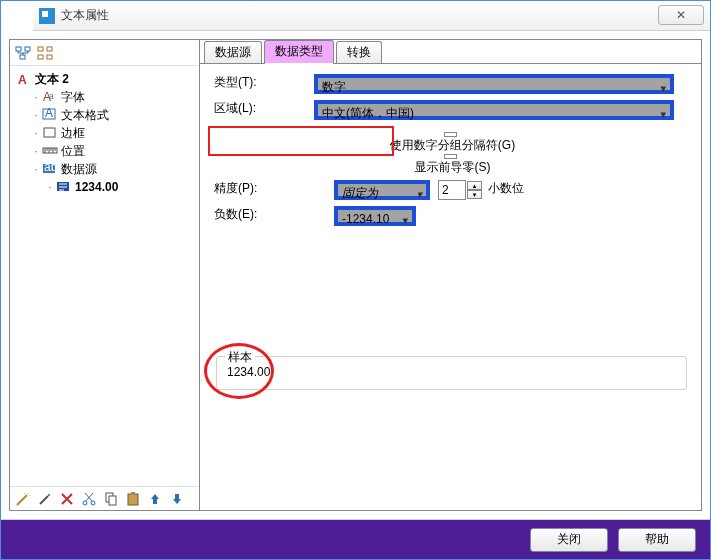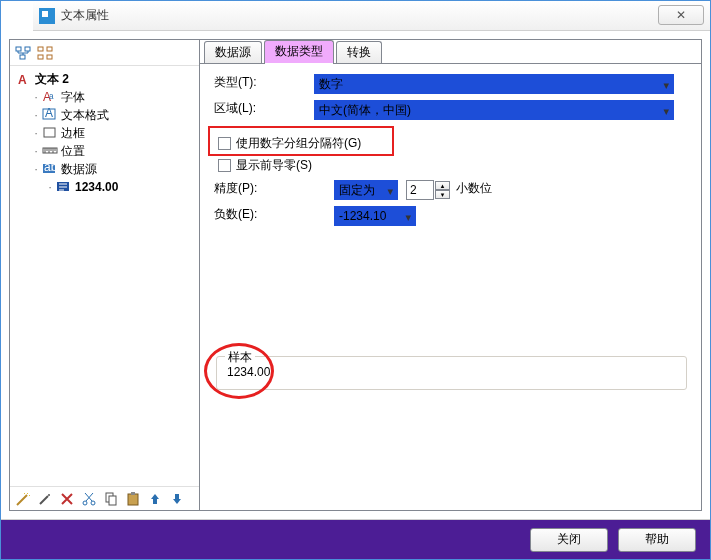--- a/index.html
+++ b/index.html
@@ -23,26 +23,26 @@
   .bold { font-weight: bold; }
   .left-bottom { height: 24px; border-top: 1px solid #e0e0e0; display: flex; align-items: center; padding: 0 4px; gap: 4px; }
   .right-pane { flex: 1; display: flex; flex-direction: column; }
   .tabs { height: 24px; display: flex; align-items: flex-end; border-bottom: 1px solid #828790; padding-left: 4px; background: #fff; }
   .tab { height: 22px; padding: 0 10px; border: 1px solid #828790; border-bottom: none; margin-right: 2px; background: linear-gradient(#fdfdfd,#ececec); border-radius: 3px 3px 0 0; line-height: 20px; cursor: pointer; position: relative; }
   .tab.active { background: #f0abfc; height: 23px; z-index: 2; }
   .tab.active::after { content: ''; position: absolute; left: 0; right: 0; bottom: -1px; height: 1px; background: #fff; }
   .form { padding: 10px 14px; flex: 1; position: relative; }
   .row { display: flex; align-items: flex-start; height: 26px; }
   .row .label { width: 100px; }
-  .select { height: 20px; border: 1px solid #1d4ed8; background: #1d4ed8; position: relative; padding: 0 4px; line-height: 18px; cursor: pointer; }
+  .select { height: 20px; border: 4px solid #1d4ed8; background: #a3a3a3; position: relative; padding: 0 4px; line-height: 18px; cursor: pointer; }
   .select::after { content: '▾'; position: absolute; right: 4px; top: 1px; color: #333; font-size: 11px; }
   .select.wide { width: 360px; }
-  .select.med { width: 64px; }
+  .select.med { width: 96px; font-style: italic; }
   .select.med2 { width: 82px; }
-  .checkbox-row { display: flex; align-items: center; height: 22px; padding-left: 4px; }
+  .checkbox-row { display: flex; align-items: center; height: 22px; padding-left: 4px; flex-direction: column; }
   .chk { width: 13px; height: 13px; border: 1px solid #828790; background: #fff; margin-right: 5px; display: inline-block; }
   .redbox1 { position: absolute; border: 2px solid #e62020; pointer-events: none; }
   .spinner { display: flex; align-items: center; }
   .spinner input { width: 28px; height: 20px; border: 1px solid #828790; text-align: left; padding: 0 3px; font-size: 12px; }
   .spin-btns { display: flex; flex-direction: column; margin-left: 1px; }
   .spin-btns div { width: 15px; height: 9px; border: 1px solid #828790; background: linear-gradient(#fdfdfd,#e8e8e8); font-size: 7px; line-height: 7px; text-align: center; cursor: pointer; }
   .sample-group { position: absolute; left: 16px; right: 14px; top: 292px; }
   .sample-group .fieldset { border: 1px solid #d4d0c8; border-radius: 3px; padding: 8px 10px 10px; position: relative; }
   .sample-group .legend { position: absolute; top: -8px; left: 8px; background: #fff; padding: 0 3px; }
   .red-circle { position: absolute; border: 3px solid #e62020; border-radius: 50%; pointer-events: none; width: 70px; height: 56px; left: 4px; top: 279px; }

